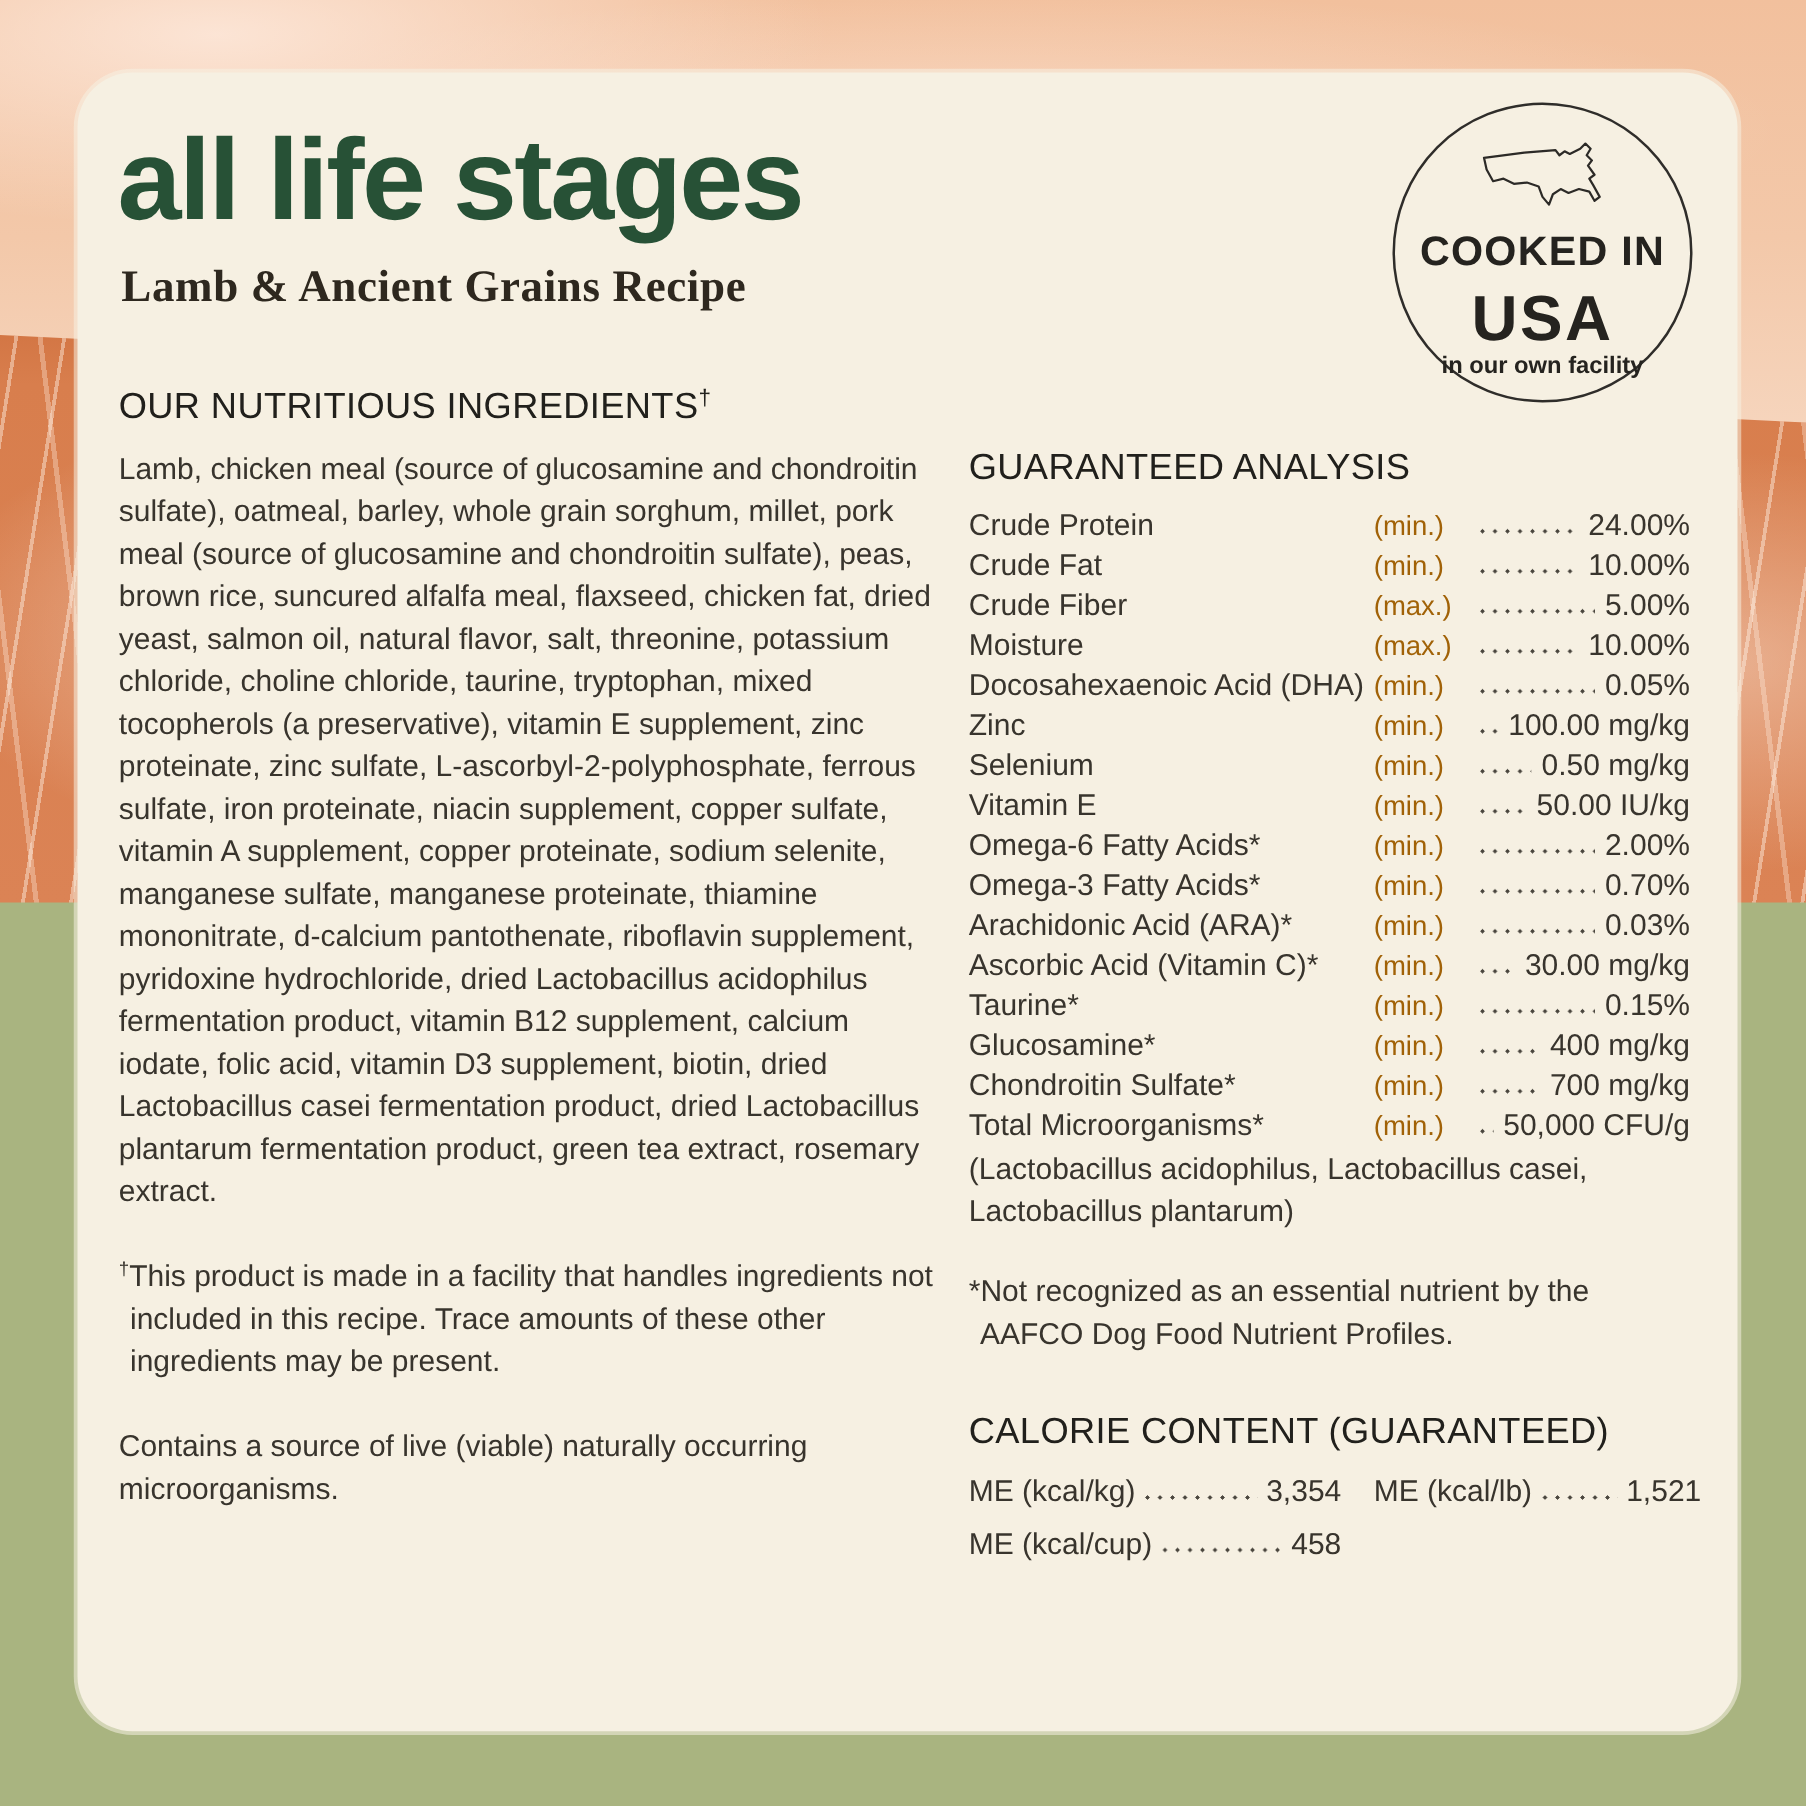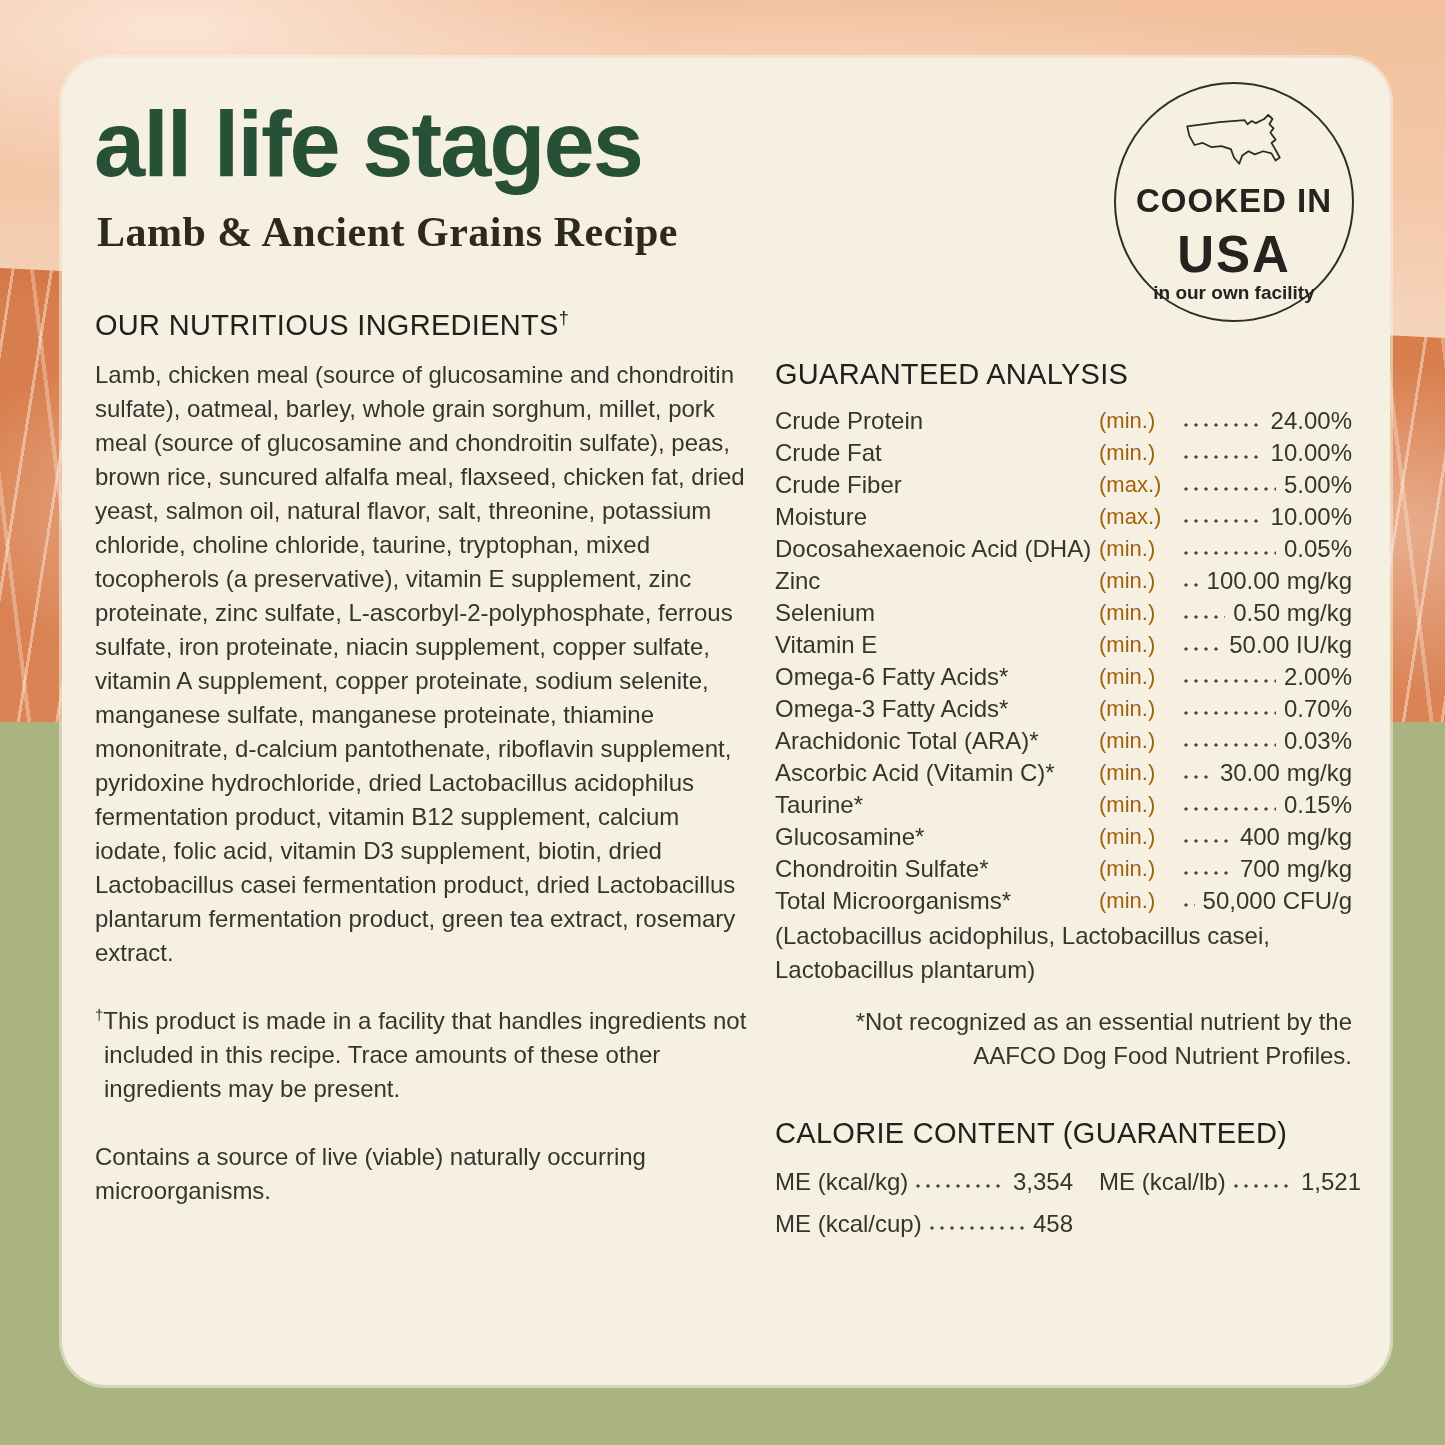--- a/index.html
+++ b/index.html
@@ -43,21 +43,21 @@
   }
 
   .title {
     position: absolute; left: 32px; top: 40px;
     font-size: 92px; font-weight: 800; letter-spacing: -2px;
     color: #275136; line-height: 1;
   }
   .subtitle {
     position: absolute; left: 35px; top: 150px;
     font-family: "Liberation Serif", serif;
-    font-size: 42px; font-weight: 700; color: #2e281f;
+    font-size: 36px; font-weight: 700; color: #2e281f;
     letter-spacing: 0.5px;
   }
 
   
   .badge {
     position: absolute; left: 1052px; top: 24px; width: 240px; height: 240px;
     border: 2.5px solid #2f2d2a; border-radius: 50%;
     display: flex; flex-direction: column; align-items: center;
     color: #25231f; text-align: center;
   }
@@ -94,21 +94,21 @@
   .ga-basis { width: 80px; flex: none; font-size: 22px; color: #a16207; }
   .ga-leader {
     flex: 1; align-self: stretch; margin: 0 8px 0 2px;
     background-image: radial-gradient(circle, #4a463e 1.5px, transparent 1.7px);
     background-size: 10px 10px; background-repeat: repeat-x;
     background-position: left bottom 7px;
   }
   .ga-value { flex: none; white-space: nowrap; text-align: right; }
 
   .species-note { margin-top: 2px; }
-  .aafco-note { margin-top: 18px; text-align: right; }
+  .aafco-note { margin-top: 30px; }
 
   
   .calorie-block { margin-top: 44px; }
   .cal-grid {
     margin-top: 16px;
     display: grid; grid-template-columns: 298px 262px;
     column-gap: 26px; row-gap: 10px;
   }
   .cal-item {
     display: flex; align-items: baseline;
@@ -220,21 +220,21 @@
         </div>
 
         <div class="ga-row">
           <span class="ga-label">Omega-3 Fatty Acids*</span>
           <span class="ga-basis">(min.)</span>
           <span class="ga-leader"></span>
           <span class="ga-value">0.70%</span>
         </div>
 
         <div class="ga-row">
-          <span class="ga-label">Arachidonic Total (ARA)*</span>
+          <span class="ga-label">Arachidonic Acid (ARA)*</span>
           <span class="ga-basis">(min.)</span>
           <span class="ga-leader"></span>
           <span class="ga-value">0.03%</span>
         </div>
 
         <div class="ga-row">
           <span class="ga-label">Ascorbic Acid (Vitamin C)*</span>
           <span class="ga-basis">(min.)</span>
           <span class="ga-leader"></span>
           <span class="ga-value">30.00 mg/kg</span>

